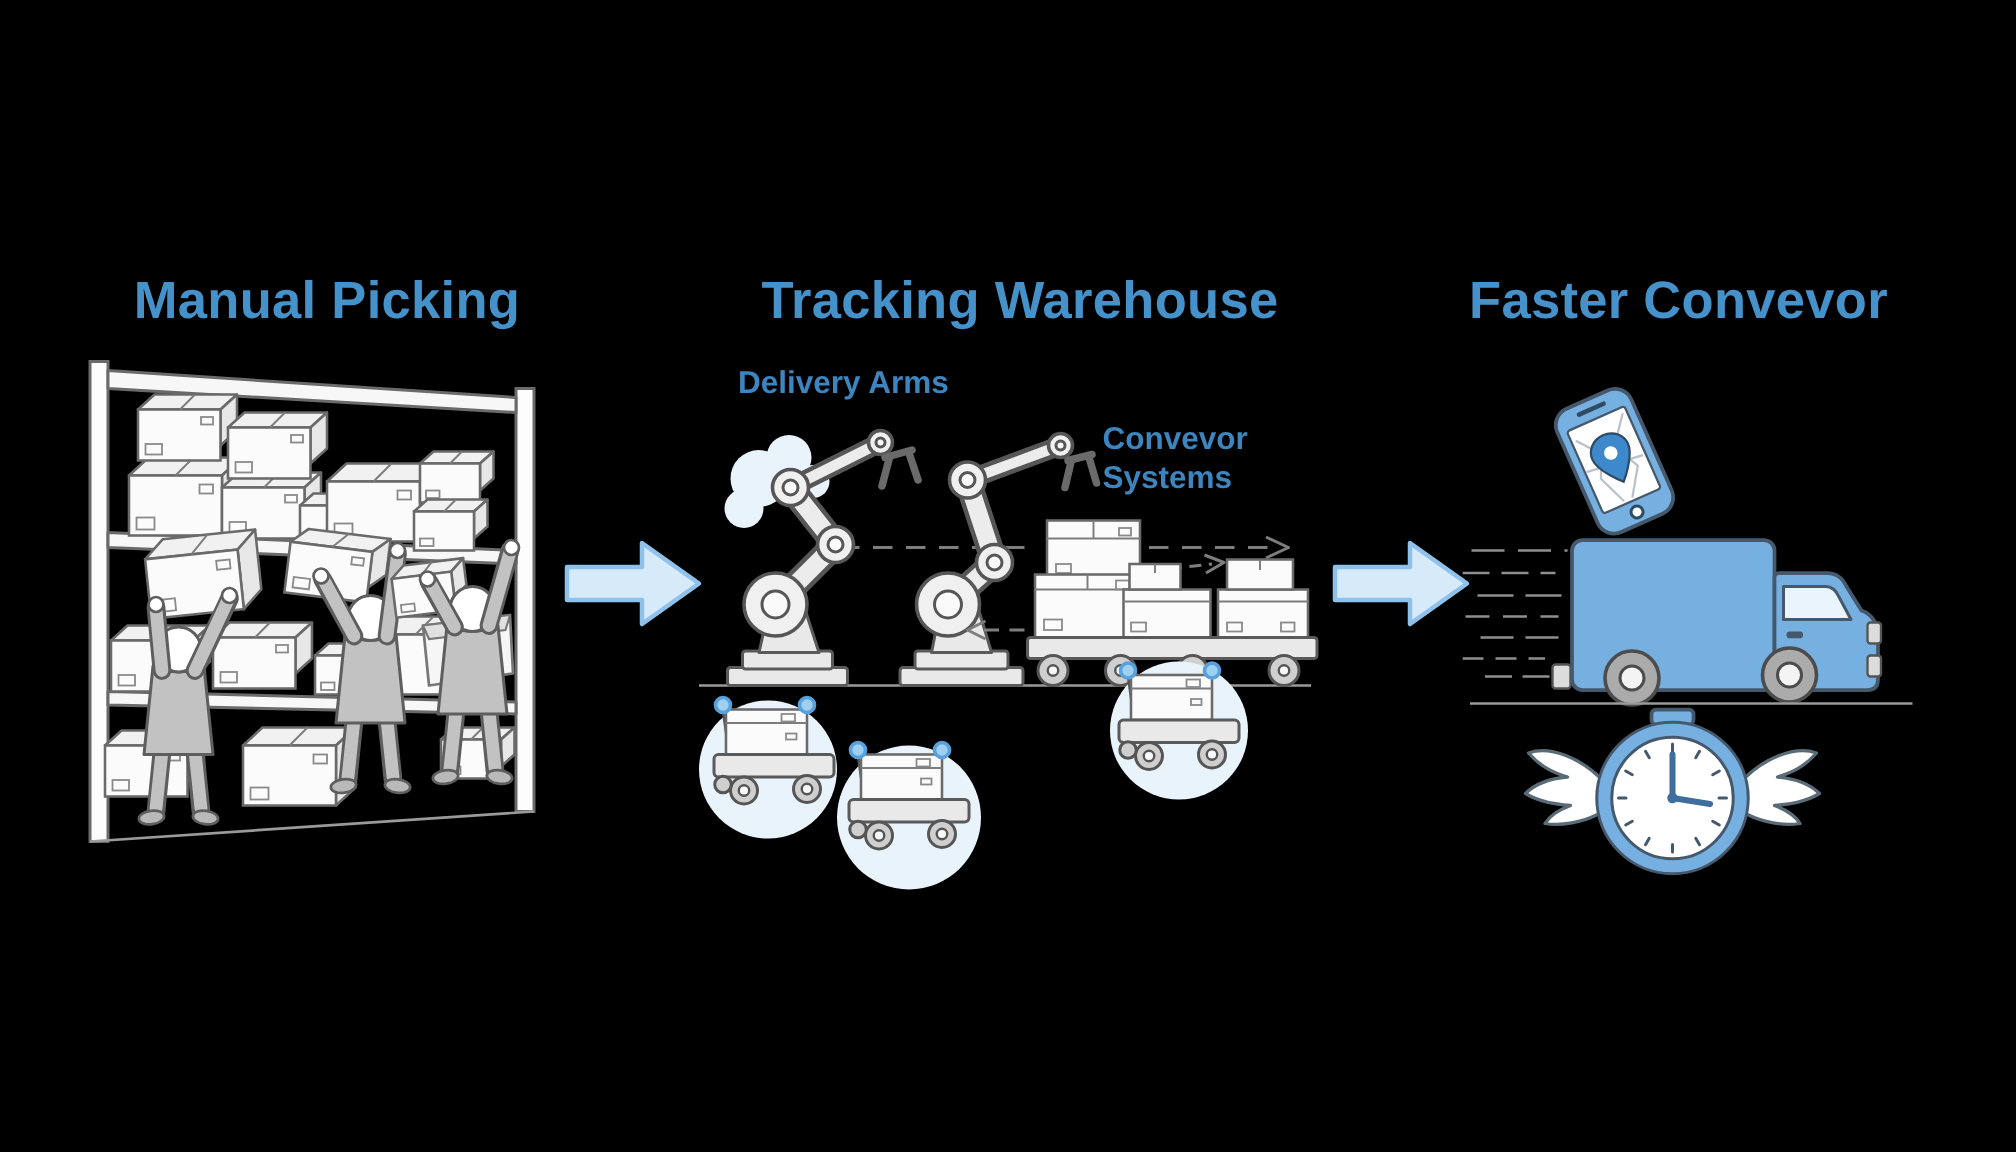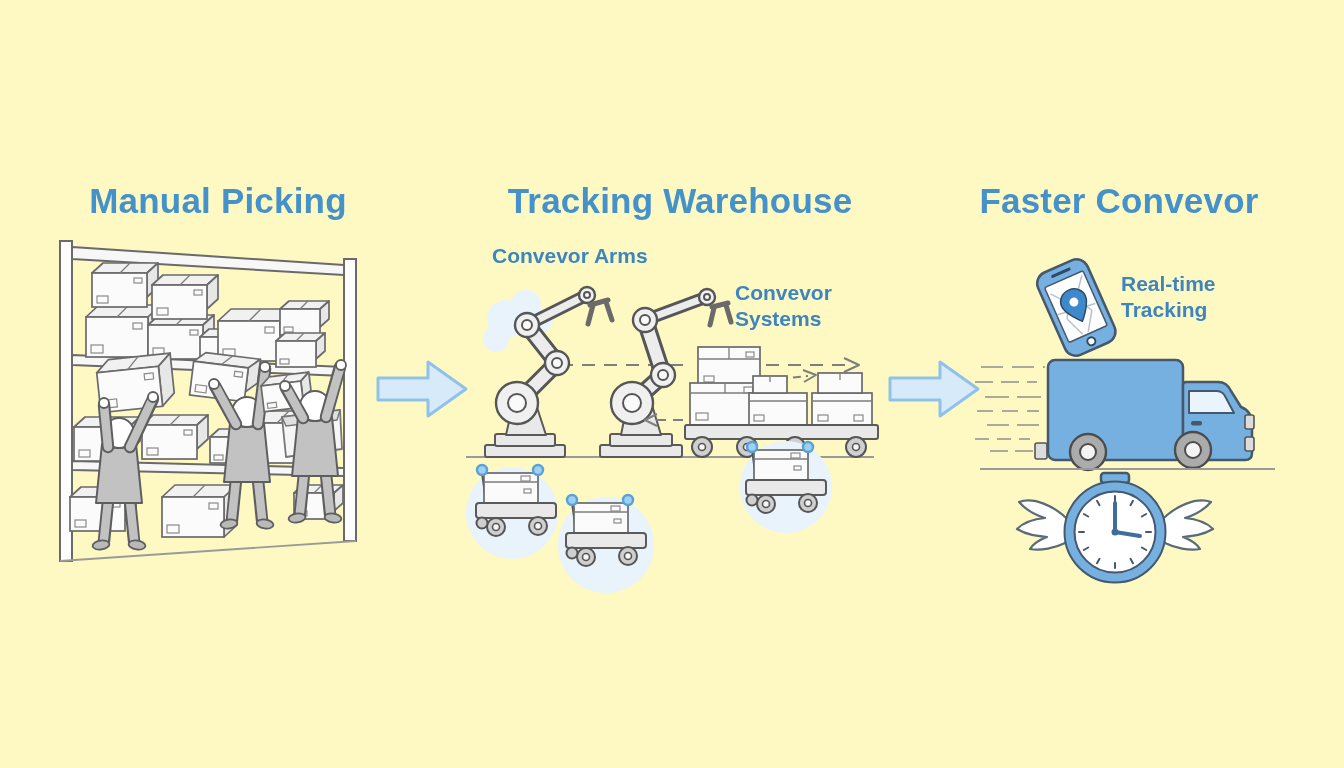--- a/index.html
+++ b/index.html
@@ -4,21 +4,21 @@
 <style>
   :root{
     --heading-color:#4591ca; --label-color:#3d85bf; --sketch-stroke:#6a6a6a;
     --figure-fill:#c2c2c2; --arrow-fill:#d7eaf9; --arrow-stroke:#8fc2ea;
     --blue-fill:#76b0e0; --blue-outline:#45586c; --halo-fill:#e8f3fc;
     --antenna-fill:#9fd0f0; --antenna-stroke:#57a1dc; --pin-blue:#3e88cc;
   }
   html,body{margin:0;padding:0}
   body{width:1344px;height:768px;background:#fff;position:relative;overflow:hidden;
        font-family:"Liberation Sans",sans-serif;}
-  .canvas{position:absolute;inset:0;background:#fef9c3}
+  .canvas{position:absolute;inset:0;background:#000000}
   .title{position:absolute;margin:0;font-weight:700;font-size:35px;letter-spacing:.2px;
          color:var(--heading-color);text-align:center}
   .sublabel{position:absolute;font-weight:700;font-size:21px;line-height:26px;
             color:var(--label-color);white-space:pre-line}
   .t-manual{left:48px;top:181px;width:340px}
   .t-auto{left:460px;top:181px;width:440px}
   .t-fast{left:949px;top:181px;width:340px}
   .l-robotic{left:492px;top:243px}
   .l-conveyor{left:735px;top:280px;width:160px;text-align:left}
   .l-tracking{left:1121px;top:271px}
@@ -72,25 +72,23 @@
 </style>
 </head>
 <body style="background: rgb(255, 255, 255);">
 
 <div class="canvas">
 
   <h1 class="title t-manual">Manual Picking</h1>
   <h1 class="title t-auto">Tracking Warehouse</h1>
   <h1 class="title t-fast">Faster Convevor</h1>
 
-  <div class="sublabel l-robotic">Convevor Arms</div>
+  <div class="sublabel l-robotic">Delivery Arms</div>
   <div class="sublabel l-conveyor">Convevor
 Systems</div>
-  <div class="sublabel l-tracking">Real-time
-Tracking</div>
 
   <svg class="illus" style="left:50px;top:235px" width="320" height="330" viewBox="0 0 320 330">
     <defs>
       <g id="box-lg">
         <polygon class="box-t" points="0,12 13,0 75,0 62,12"></polygon>
         <polygon class="box-s" points="62,12 75,0 75,40 62,52"></polygon>
         <rect class="box-f" x="0" y="12" width="62" height="40"></rect>
         <line class="thin" x1="31" y1="12" x2="43" y2="0"></line>
         <rect class="mark" x="5" y="40" width="12" height="8"></rect>
         <rect class="mark" x="47" y="18" width="9" height="6"></rect>

